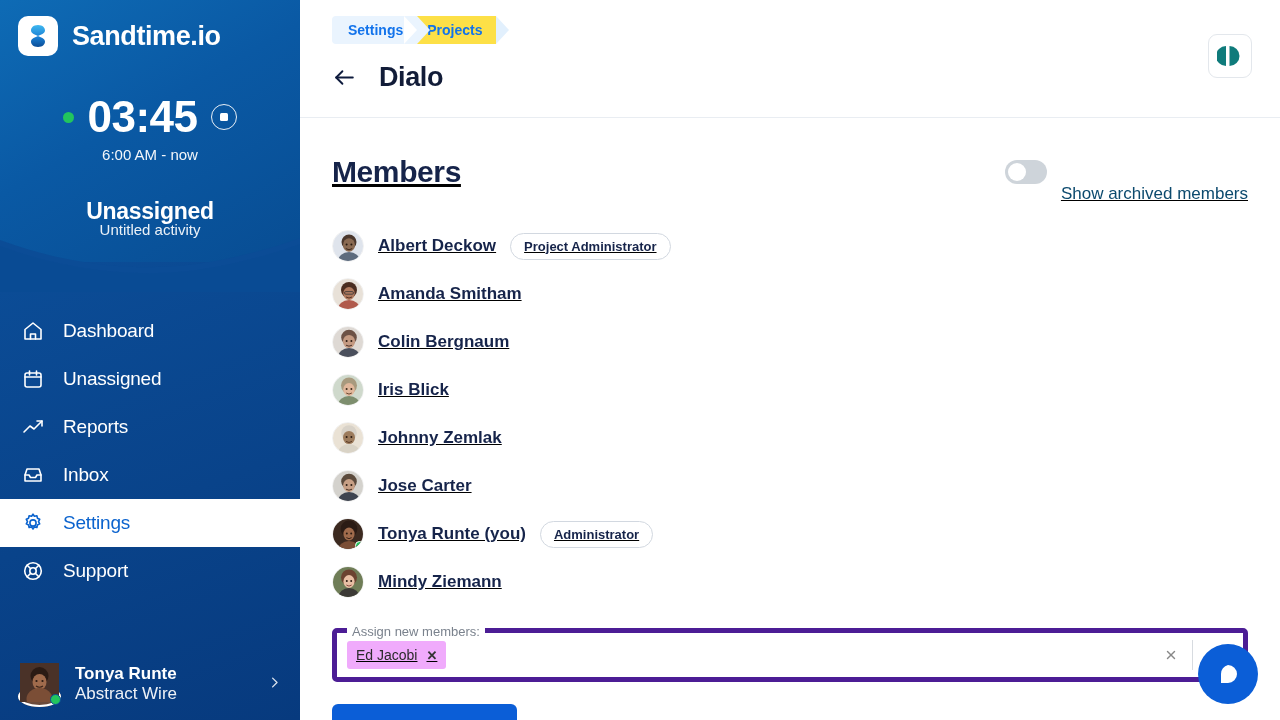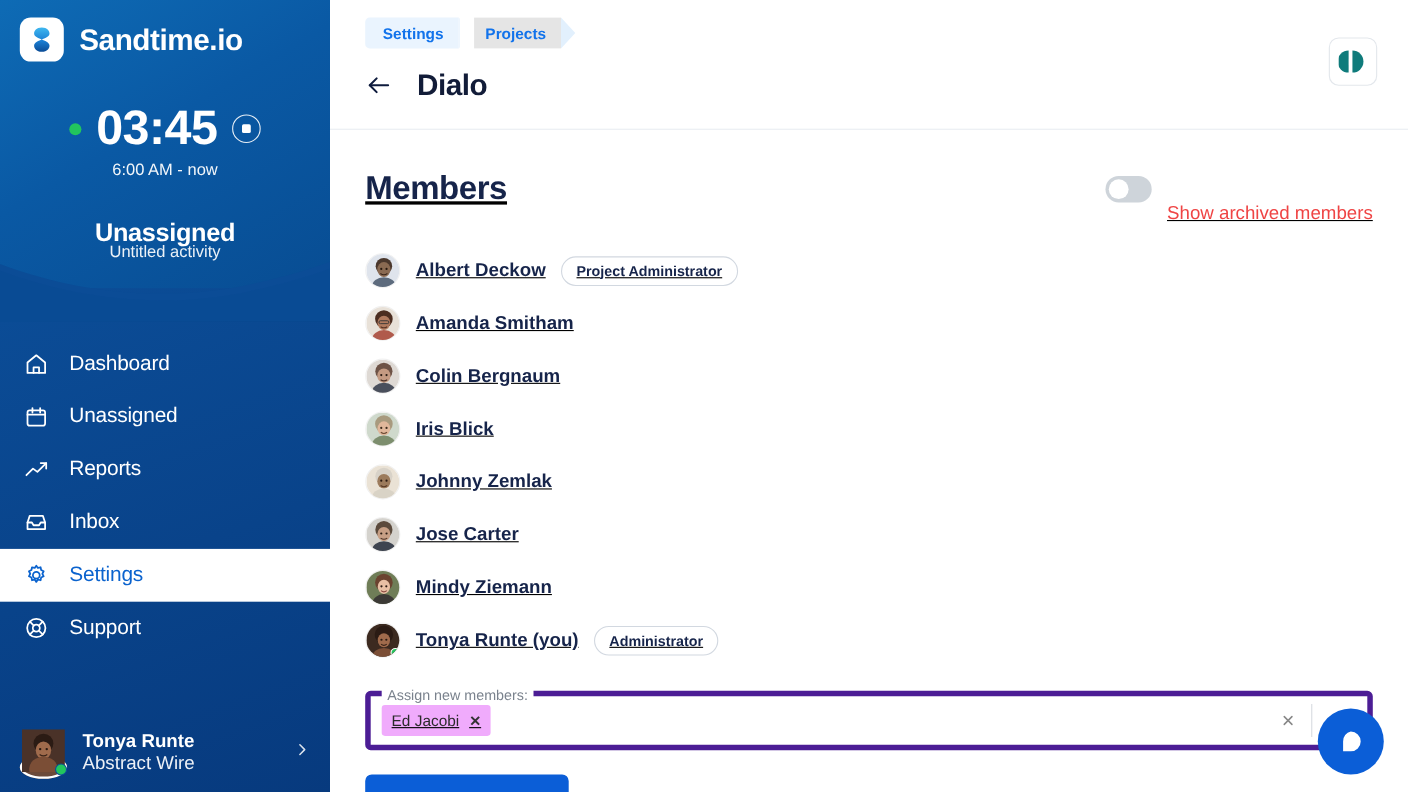--- a/index.html
+++ b/index.html
@@ -131,21 +131,21 @@
     z-index: 2;
   }
   .crumb.sep::before {
     content: ""; position: absolute; left: -13px; top: 0;
     width: 0; height: 0;
     border-top: 14px solid transparent;
     border-bottom: 14px solid transparent;
     border-left: 13px solid #ffffff;
     z-index: 3;
   }
-  .crumb.c2 { background: #e5e5e5; margin-left: 14px; padding-left: 10px; }
+  .crumb.c2 { background: #fde047; padding-left: 10px; }
   .crumb.c2::after { border-left-color: #e2f0fd; }
 
   .page-head {
     position: absolute; top: 62px; left: 32px;
     display: flex; align-items: center; gap: 22px;
   }
   .back-btn { cursor: pointer; display: flex; align-items: center; color: #0e1b3d; }
   .page-title { font-size: 27px; font-weight: bold; color: #121c38; letter-spacing: -0.4px; }
 
   .corner-logo {
@@ -165,21 +165,21 @@
   .section-title { font-size: 30px; font-weight: bold; color: #16244a; letter-spacing: -0.4px; }
   .toggle-group { display: flex; align-items: center; gap: 14px; }
   .switch {
     width: 42px; height: 24px; border-radius: 12px; background: #ced4da;
     position: relative; cursor: pointer; flex: 0 0 42px;
   }
   .switch .knob {
     position: absolute; top: 3px; left: 3px;
     width: 18px; height: 18px; border-radius: 50%; background: #fff;
   }
-  .switch-label { font-size: 17px; color: #ef4444; margin-top: 44px; }
+  .switch-label { font-size: 17px; color: #0c4a6e; margin-top: 44px; }
 
   .members { margin-top: 10px; }
   .member-row {
     display: flex; align-items: center; gap: 14px;
     height: 48px;
   }
   .m-avatar {
     width: 32px; height: 32px; border-radius: 50%; flex: 0 0 32px;
     overflow: hidden; position: relative; border: 1px solid rgba(0,0,0,0.06);
   }
@@ -497,49 +497,49 @@
                 <circle cx="18.4" cy="14" r="1" fill="#2b1d14"></circle>
                 <path d="M13 18.2 q3 2 6 0" stroke="#4d3427" stroke-width="1" fill="none"></path>
               </svg>
           </span>
           <span class="m-name">Jose Carter</span>
         </div>
 
         <div class="member-row">
           <span class="m-avatar">
             <svg width="32" height="32" viewBox="0 0 32 32">
+                <rect width="32" height="32" fill="#3c2a20"></rect>
+                <circle cx="16" cy="10" r="8.4" fill="#2b1b14"></circle>
+                <ellipse cx="16" cy="15" rx="5.6" ry="6.4" fill="#a06b4c"></ellipse>
+                <ellipse cx="16" cy="31" rx="11" ry="9" fill="#7b4e36"></ellipse>
+                <circle cx="13.8" cy="14.6" r="1" fill="#2a1a12"></circle>
+                <circle cx="18.2" cy="14.6" r="1" fill="#2a1a12"></circle>
+                <path d="M13.4 18.6 q2.6 2.2 5.2 0" stroke="#3a2318" stroke-width="1" fill="none"></path>
+              </svg>
+            <span class="m-online"></span>
+          </span>
+          <span class="m-name">Tonya Runte (you)</span>
+          <span class="m-badge">Administrator</span>
+        </div>
+
+        <div class="member-row">
+          <span class="m-avatar">
+            <svg width="32" height="32" viewBox="0 0 32 32">
                 <rect width="32" height="32" fill="#6f7d57"></rect>
                 <circle cx="16" cy="10.5" r="8" fill="#6b4330"></circle>
                 <ellipse cx="16" cy="14.5" rx="5.6" ry="6.4" fill="#e8bfa4"></ellipse>
                 <ellipse cx="16" cy="30" rx="10.5" ry="9" fill="#3c3a36"></ellipse>
                 <circle cx="13.8" cy="14" r="1" fill="#2b1a12"></circle>
                 <circle cx="18.2" cy="14" r="1" fill="#2b1a12"></circle>
                 <path d="M13.4 18 q2.6 2.2 5.2 0" stroke="#8a4a40" stroke-width="1" fill="none"></path>
               </svg>
           </span>
           <span class="m-name">Mindy Ziemann</span>
         </div>
 
-        <div class="member-row">
-          <span class="m-avatar">
-            <svg width="32" height="32" viewBox="0 0 32 32">
-                <rect width="32" height="32" fill="#3c2a20"></rect>
-                <circle cx="16" cy="10" r="8.4" fill="#2b1b14"></circle>
-                <ellipse cx="16" cy="15" rx="5.6" ry="6.4" fill="#a06b4c"></ellipse>
-                <ellipse cx="16" cy="31" rx="11" ry="9" fill="#7b4e36"></ellipse>
-                <circle cx="13.8" cy="14.6" r="1" fill="#2a1a12"></circle>
-                <circle cx="18.2" cy="14.6" r="1" fill="#2a1a12"></circle>
-                <path d="M13.4 18.6 q2.6 2.2 5.2 0" stroke="#3a2318" stroke-width="1" fill="none"></path>
-              </svg>
-            <span class="m-online"></span>
-          </span>
-          <span class="m-name">Tonya Runte (you)</span>
-          <span class="m-badge">Administrator</span>
-        </div>
-
       </div>
 
       <div class="assign-field">
         <span class="assign-legend">Assign new members:</span>
         <span class="chip">
           <span>Ed Jacobi</span>
           <span class="chip-x">✕</span>
         </span>
         <span class="assign-spacer"></span>
         <span class="assign-clear">

